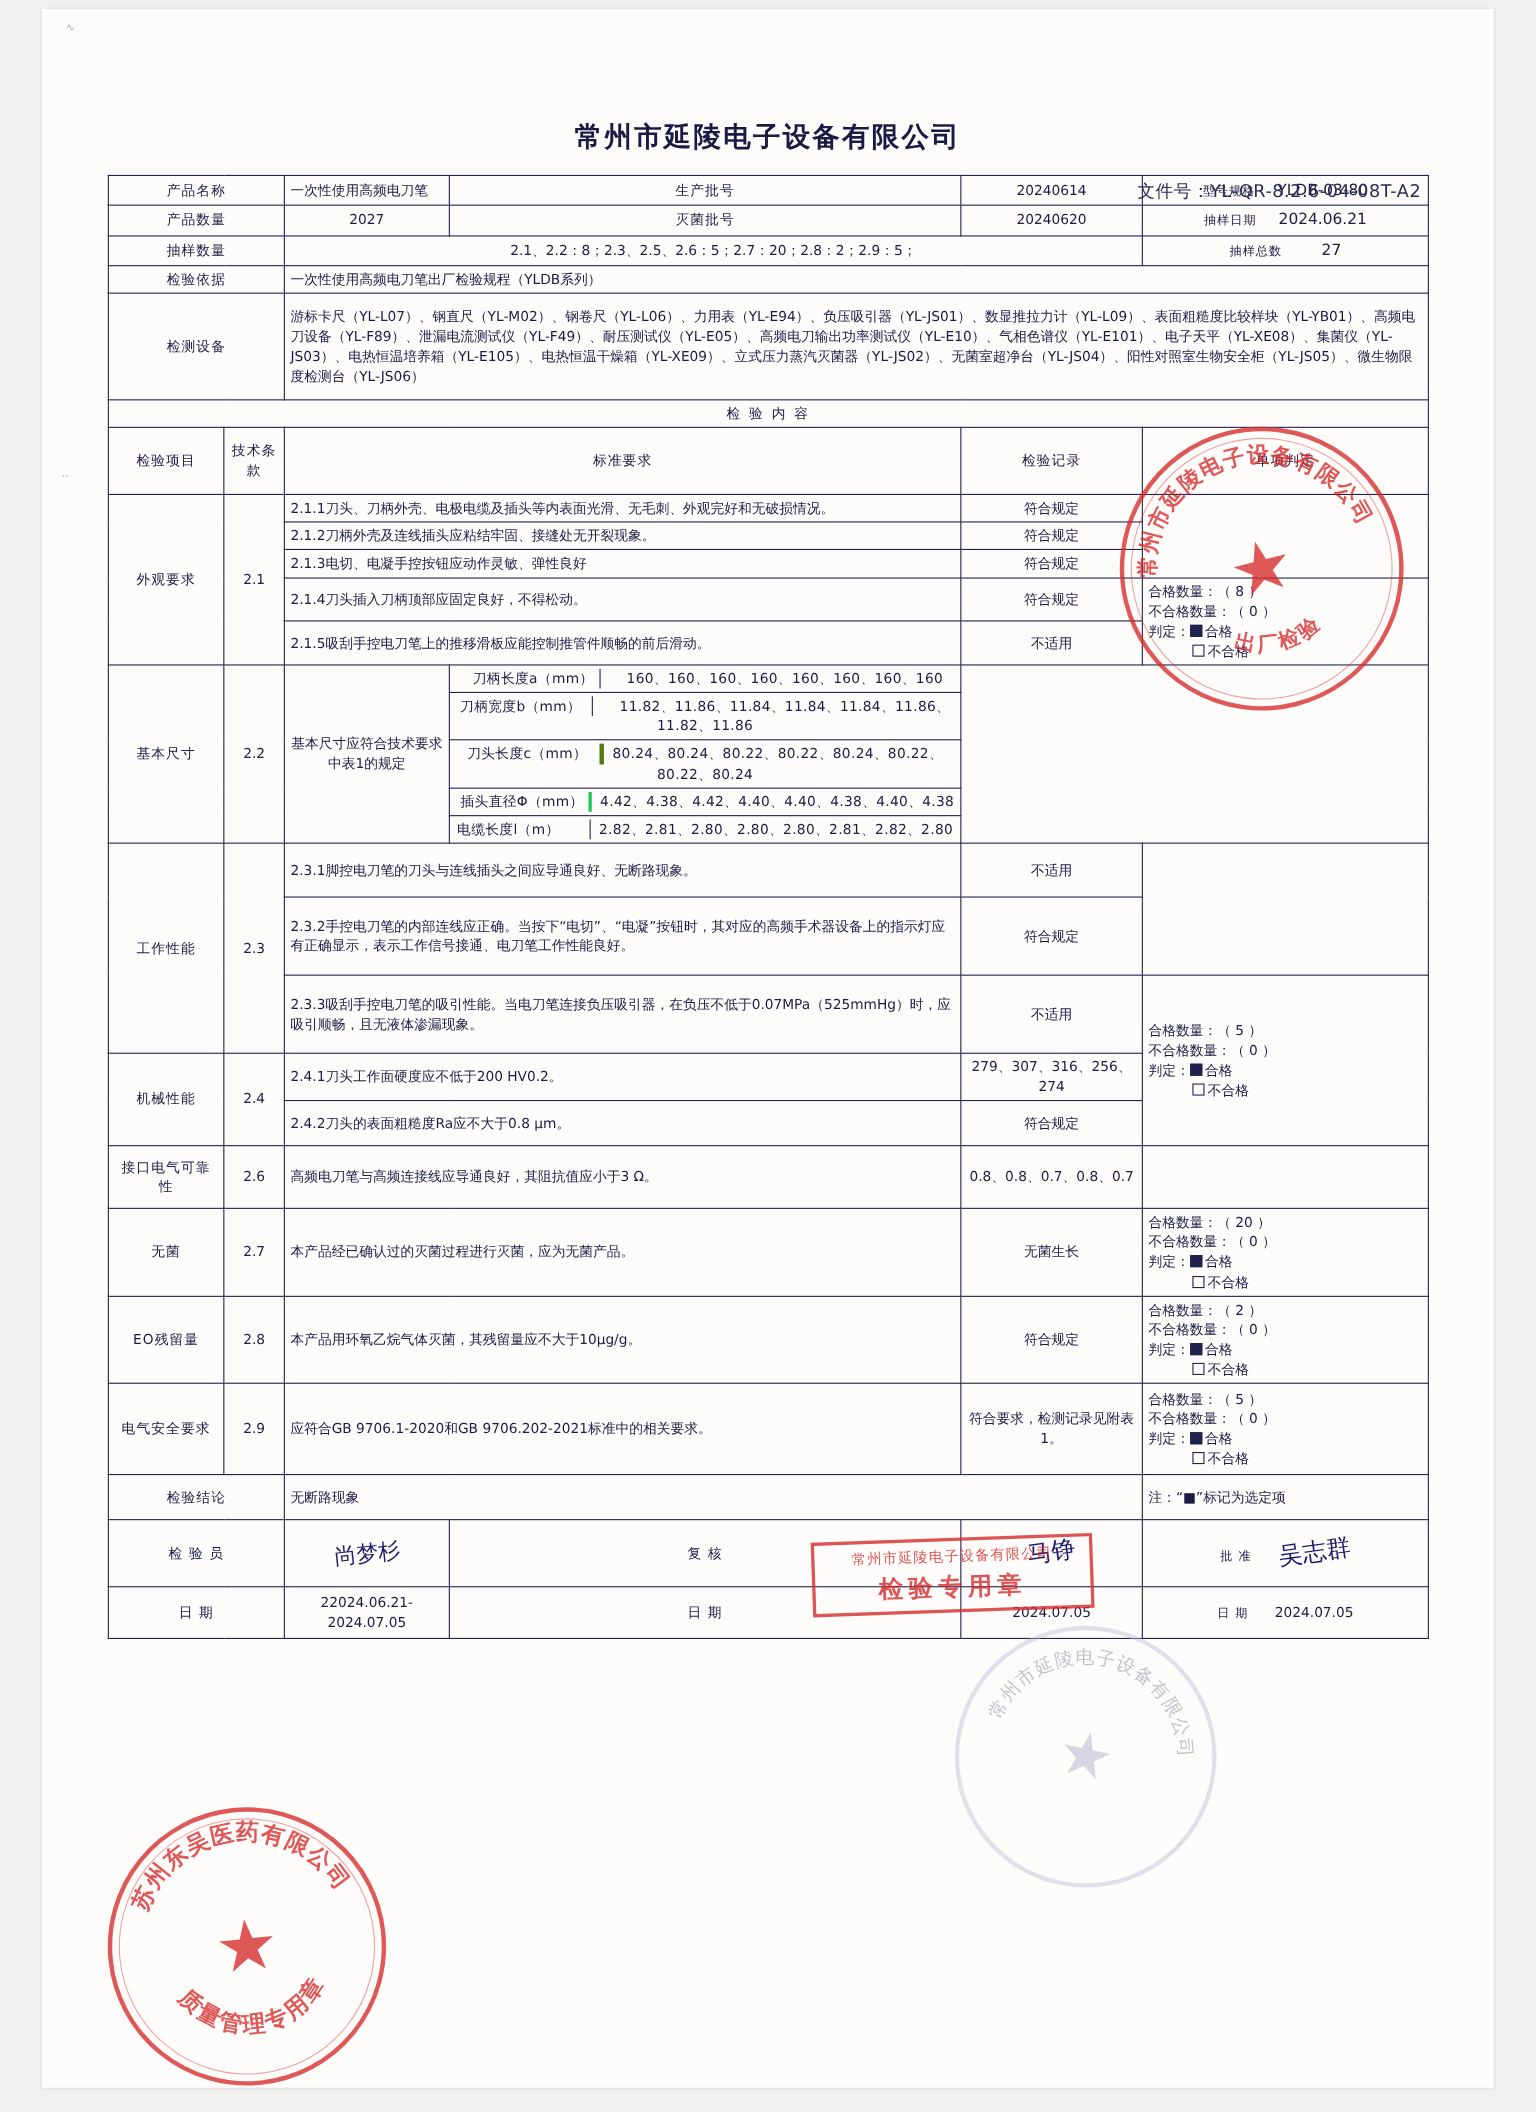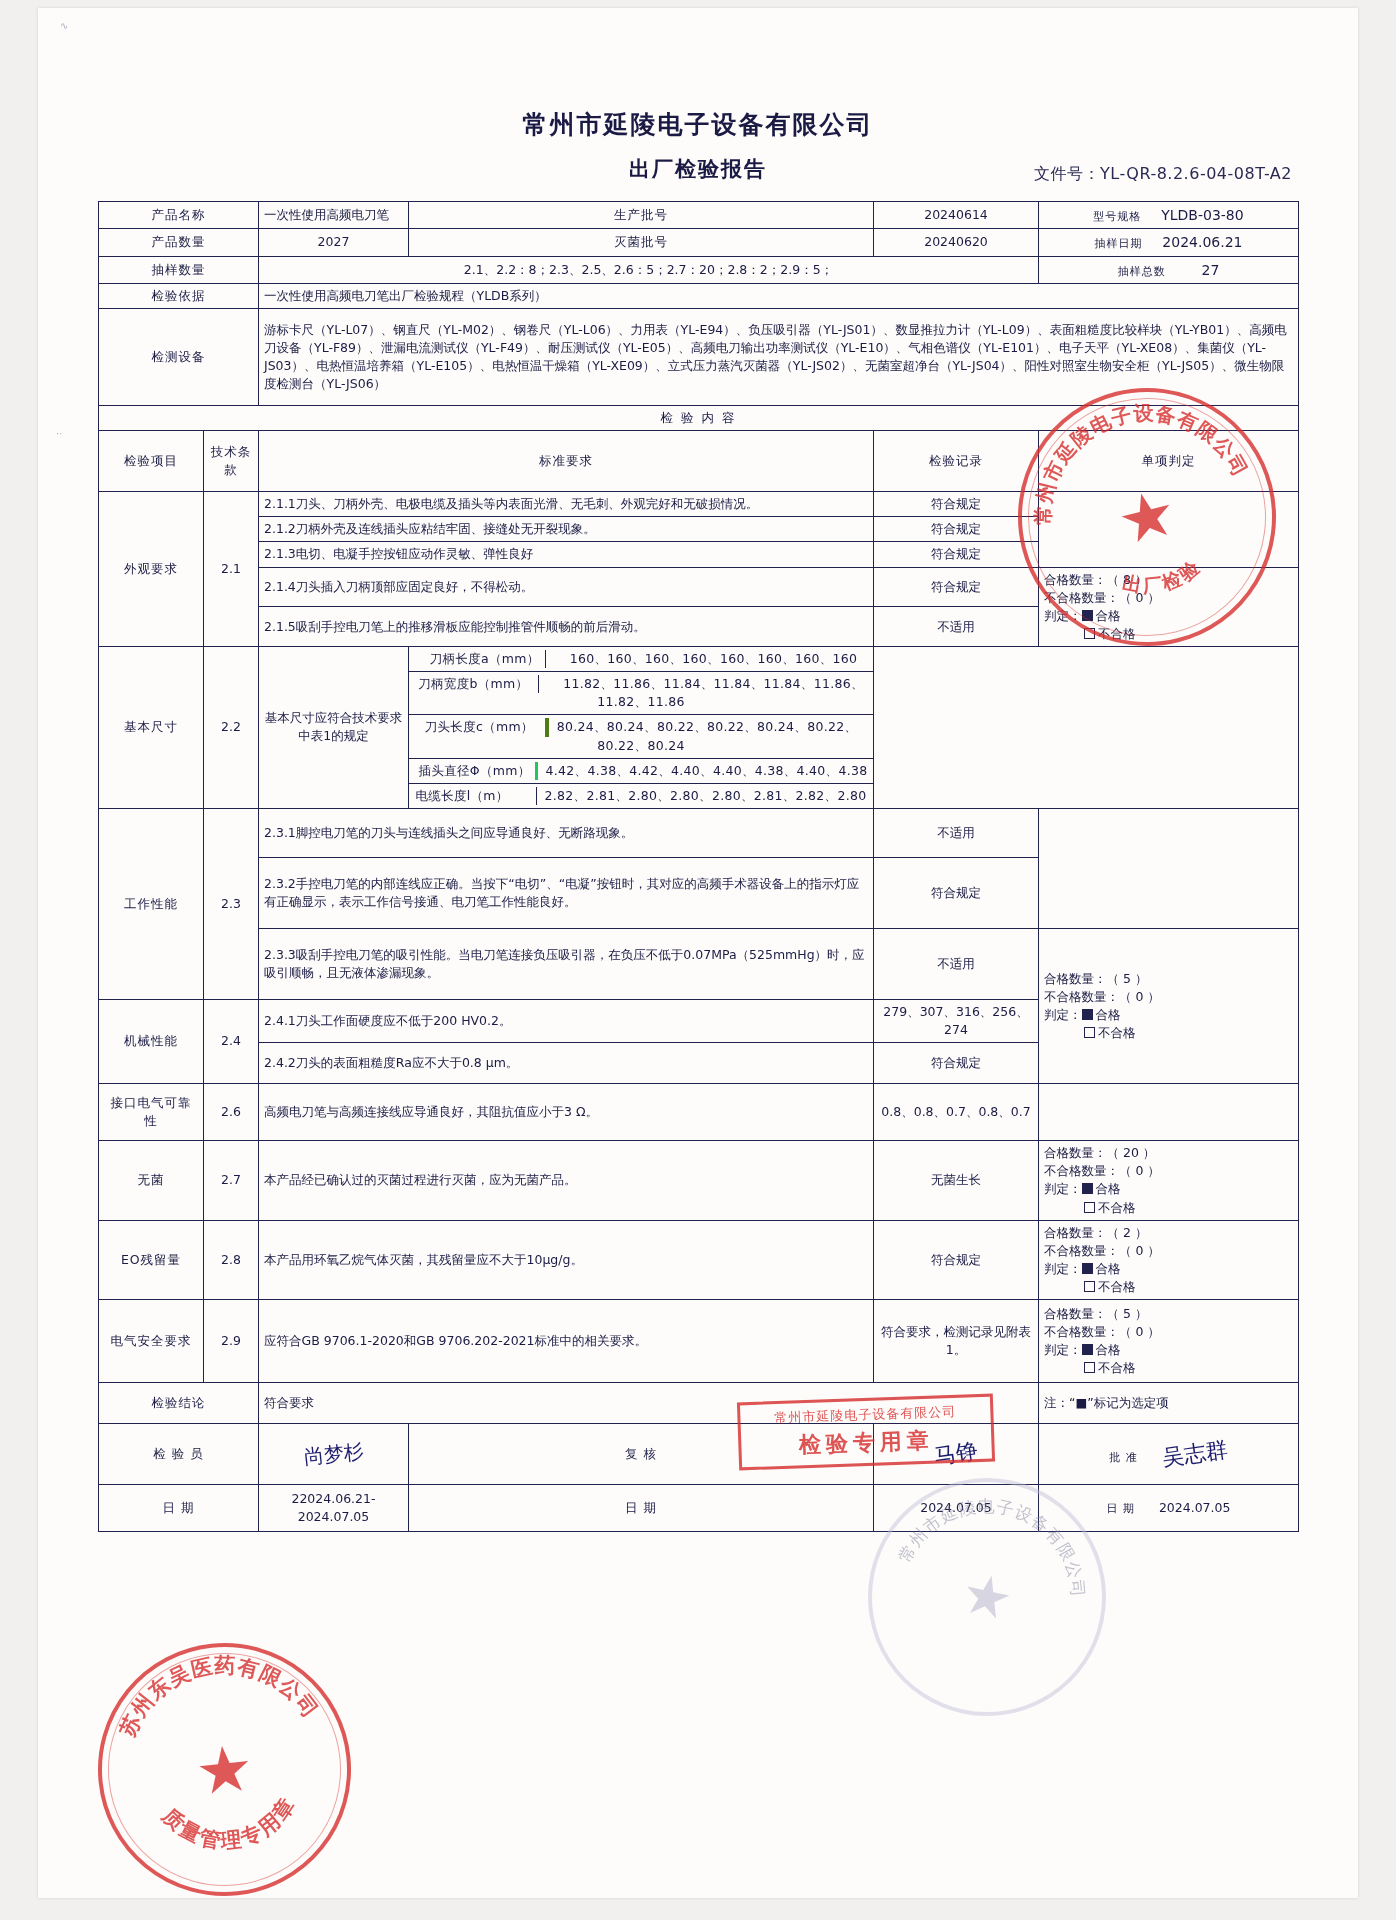--- a/index.html
+++ b/index.html
@@ -148,21 +148,20 @@
     opacity:0.7;
   }
 </style>
 </head>
 <body>
 
 <div class="page">
   <div class="sheet">
 
     <div class="title-main">常州市延陵电子设备有限公司</div>
-    <div class="title-sub">出厂检验报告</div>
     <div class="docno">文件号：YL-QR-8.2.6-04-08T-A2</div>
 
     <table class="main">
       <colgroup>
         <col style="width:105px">
         <col style="width:55px">
         <col style="width:150px">
         <col style="width:465px">
         <col style="width:165px">
         <col style="width:260px">
@@ -380,21 +379,21 @@
             <span>判定：</span><span class="box filled"></span><span>合格</span>
           </div>
           <div style="padding-left:40px">
             <span class="box"></span><span>不合格</span>
           </div>
         </td>
       </tr>
 
       <tr>
         <td class="lbl" colspan="2" style="height:34px">检验结论</td>
-        <td class="l" colspan="3">符合要求</td>
+        <td class="l" colspan="3">无断路现象</td>
         <td class="l small">注：“■”标记为选定项</td>
       </tr>
 
       <tr>
         <td class="lbl" colspan="2" style="height:54px">检 验 员</td>
         <td class="c">
           <span class="sign">尚梦杉</span>
         </td>
         <td class="lbl">复  核</td>
         <td class="c">

